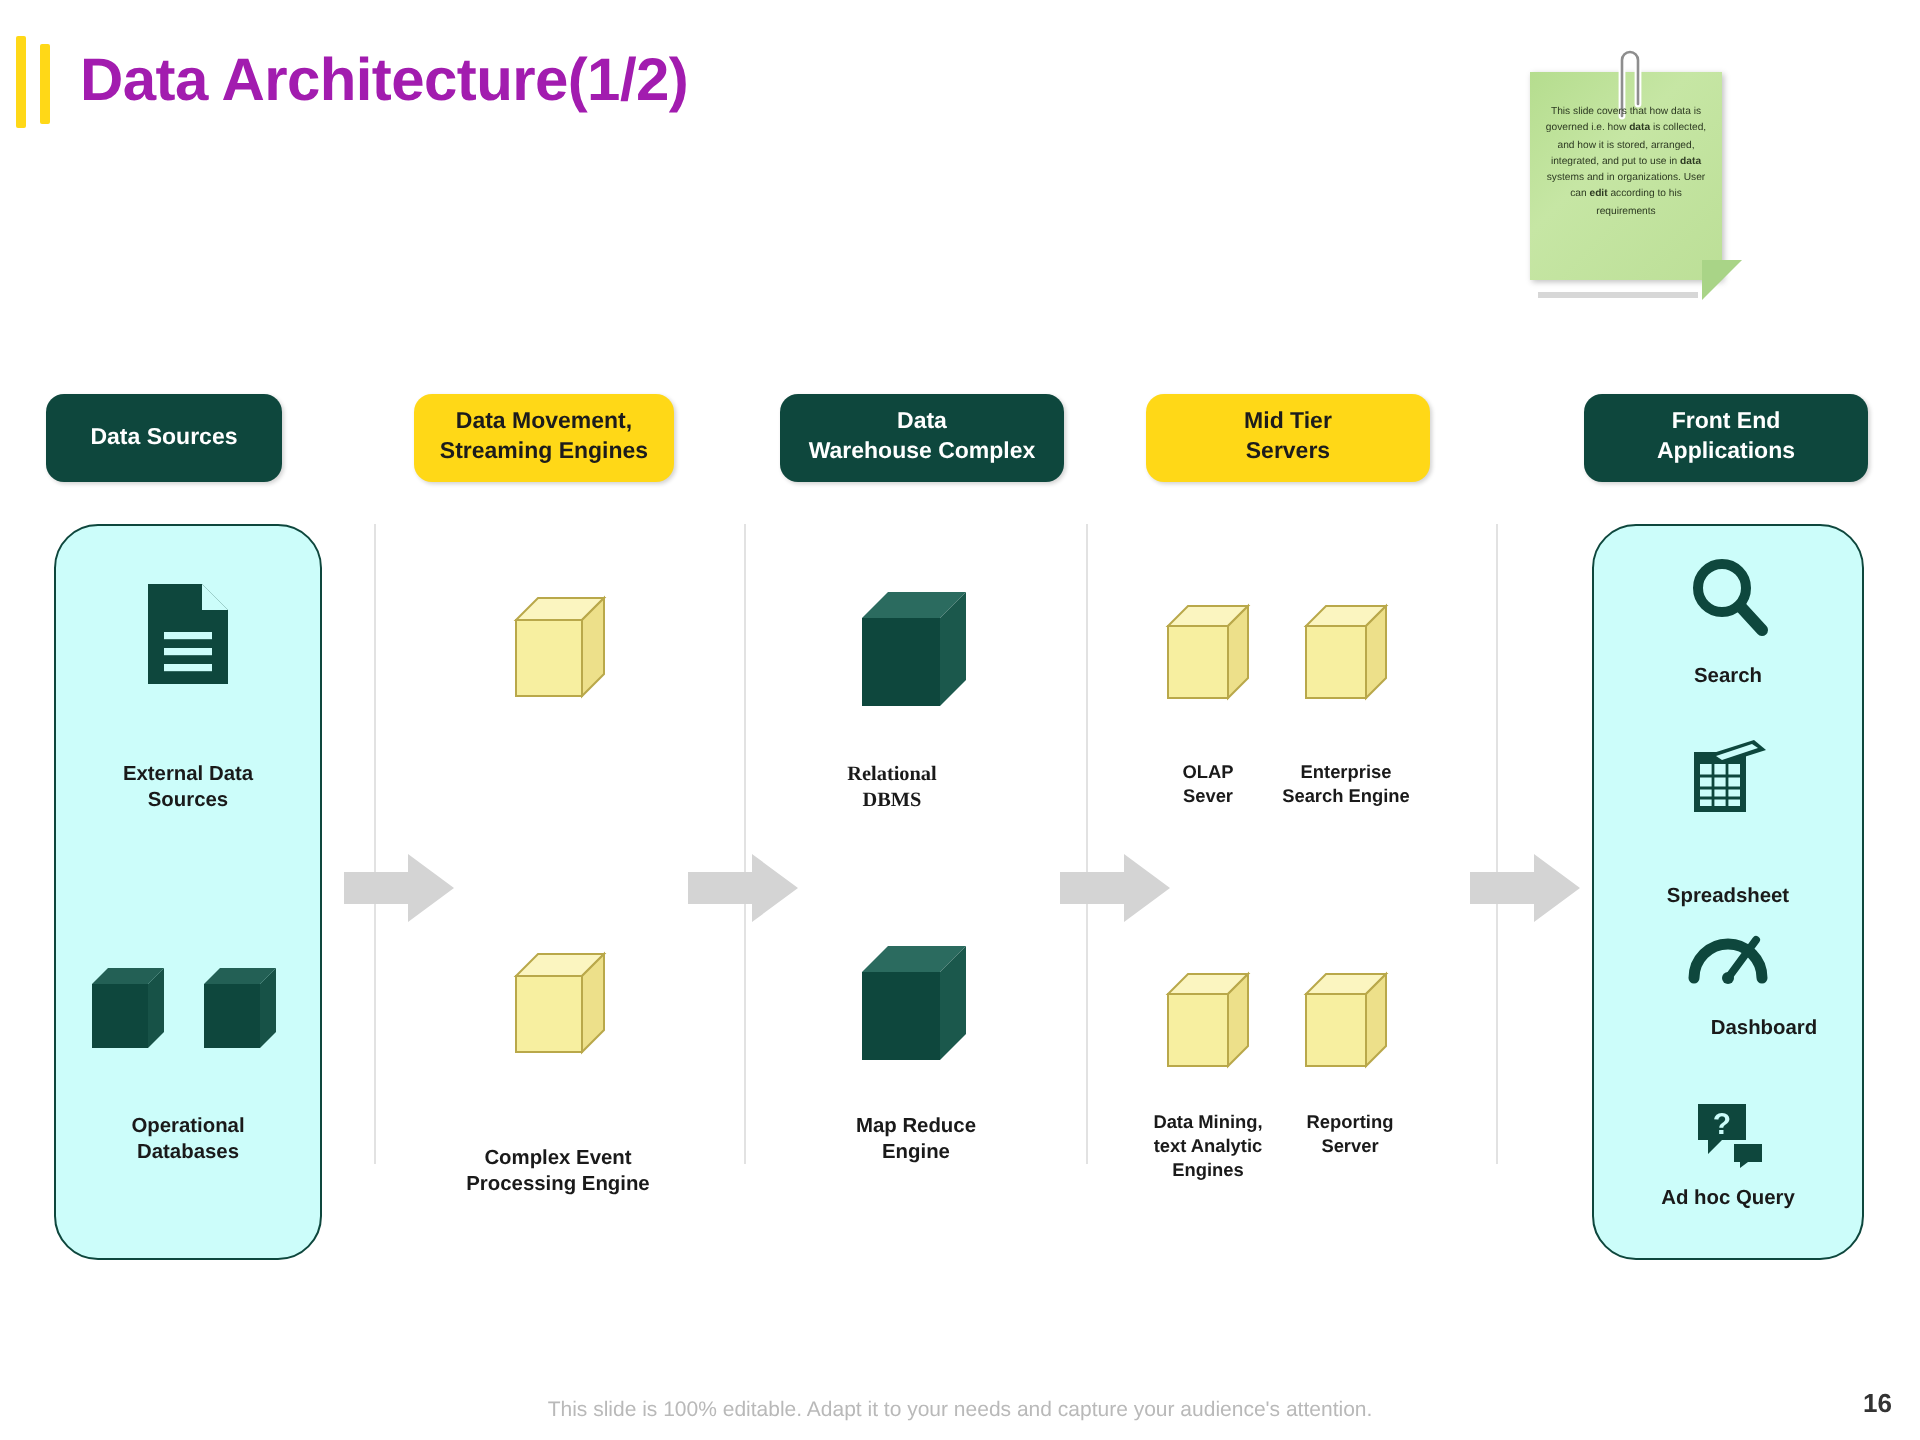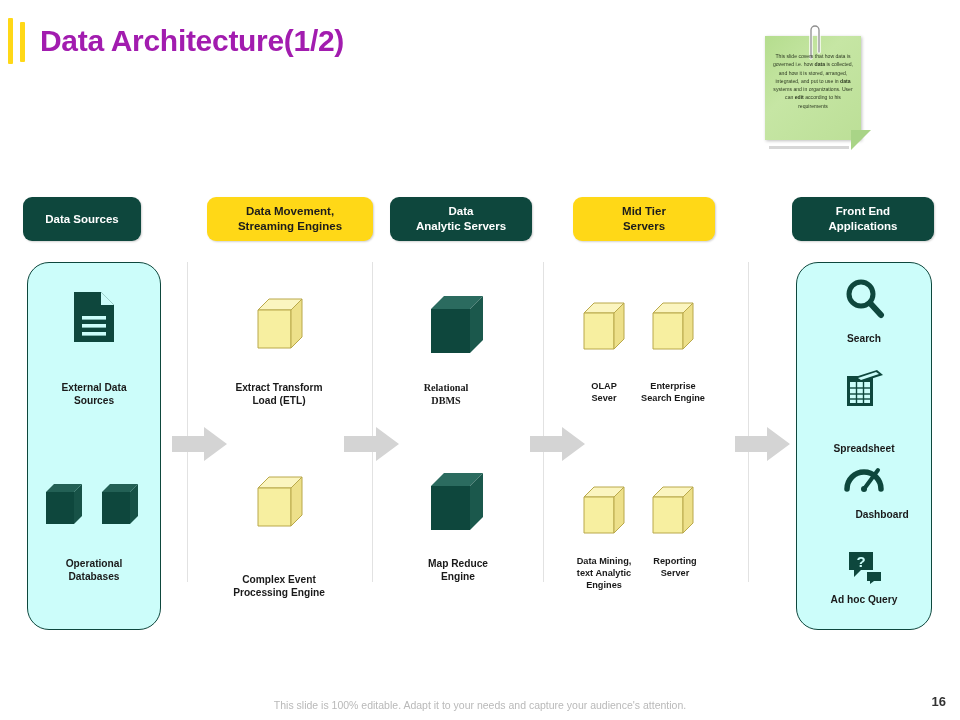--- a/index.html
+++ b/index.html
@@ -93,30 +93,30 @@
   <div class="sticky-shadow" style="left:769px;top:146px;"></div>
 
   <div class="divider" style="left:187px;"></div>
   <div class="divider" style="left:372px;"></div>
   <div class="divider" style="left:543px;"></div>
   <div class="divider" style="left:748px;"></div>
 
   <div class="hdr dark" style="left:23px;width:118px;align-items:center;">
     <span>Data Sources</span>
   </div>
-  <div class="hdr light" style="left:207px;width:166px;">
+  <div class="hdr light" style="left:207px;width:130px;">
     <span>
       <span>Data Movement,</span><br>
       <span>Streaming Engines</span>
     </span>
   </div>
   <div class="hdr dark" style="left:390px;width:142px;">
     <span>
       <span>Data</span><br>
-      <span>Analytic Servers</span>
+      <span>Warehouse Complex</span>
     </span>
   </div>
   <div class="hdr light" style="left:573px;width:142px;">
     <span>
       <span>Mid Tier</span><br>
       <span>Servers</span>
     </span>
   </div>
   <div class="hdr dark" style="left:792px;width:142px;">
     <span>
@@ -165,24 +165,20 @@
       <path d="M0 11 L32 11 L32 2 L55 19 L32 36 L32 27 L0 27 Z" fill="#D4D4D4"></path>
     </svg>
   </div>
 
   <div class="cube" style="left:255px;top:295px;">
     <svg width="52" height="60" viewBox="0 0 52 60">
       <path d="M3 15 L36 15 L47 4 L14 4 Z" fill="#FBF5C0" stroke="#B9A84A" stroke-width="1"></path>
       <path d="M3 15 L3 53 L36 53 L36 15 Z" fill="#F7EFA0" stroke="#B9A84A" stroke-width="1"></path>
       <path d="M36 15 L47 4 L47 42 L36 53 Z" fill="#EDE08A" stroke="#B9A84A" stroke-width="1"></path>
     </svg>
-  </div>
-  <div class="nlabel" style="left:193px;top:381px;width:172px;">
-    <span>Extract Transform</span><br>
-    <span>Load (ETL)</span>
   </div>
 
   <div class="cube" style="left:255px;top:473px;">
     <svg width="52" height="60" viewBox="0 0 52 60">
       <path d="M3 15 L36 15 L47 4 L14 4 Z" fill="#FBF5C0" stroke="#B9A84A" stroke-width="1"></path>
       <path d="M3 15 L3 53 L36 53 L36 15 Z" fill="#F7EFA0" stroke="#B9A84A" stroke-width="1"></path>
       <path d="M36 15 L47 4 L47 42 L36 53 Z" fill="#EDE08A" stroke="#B9A84A" stroke-width="1"></path>
     </svg>
   </div>
   <div class="nlabel" style="left:193px;top:573px;width:172px;">

